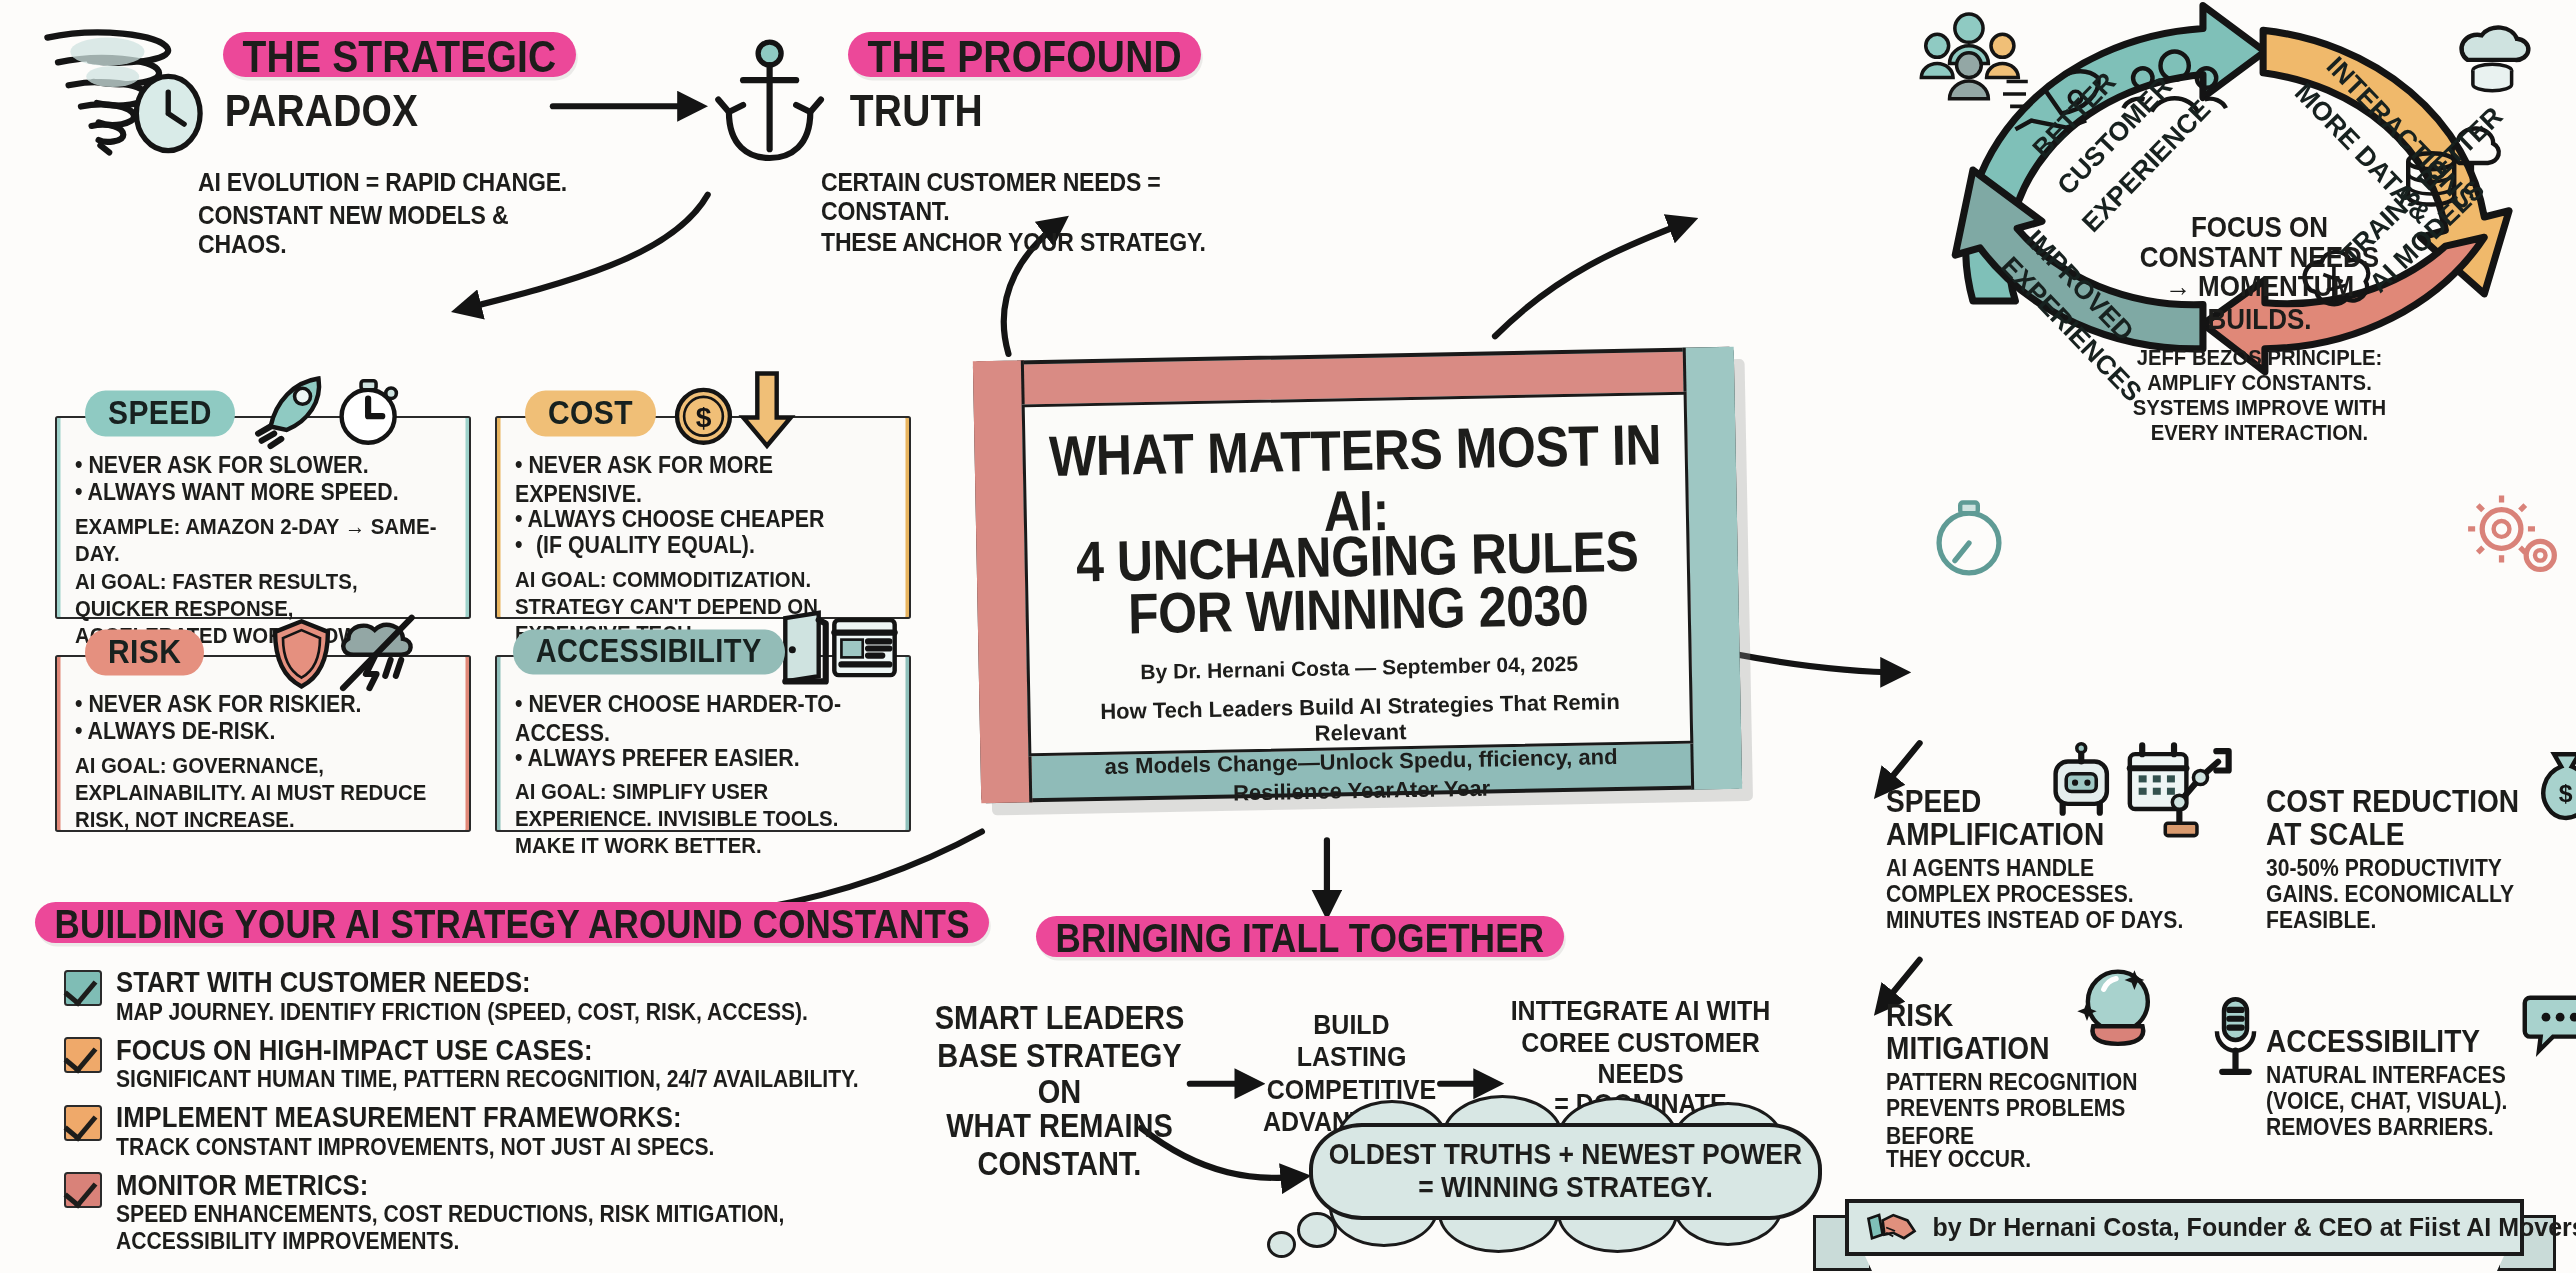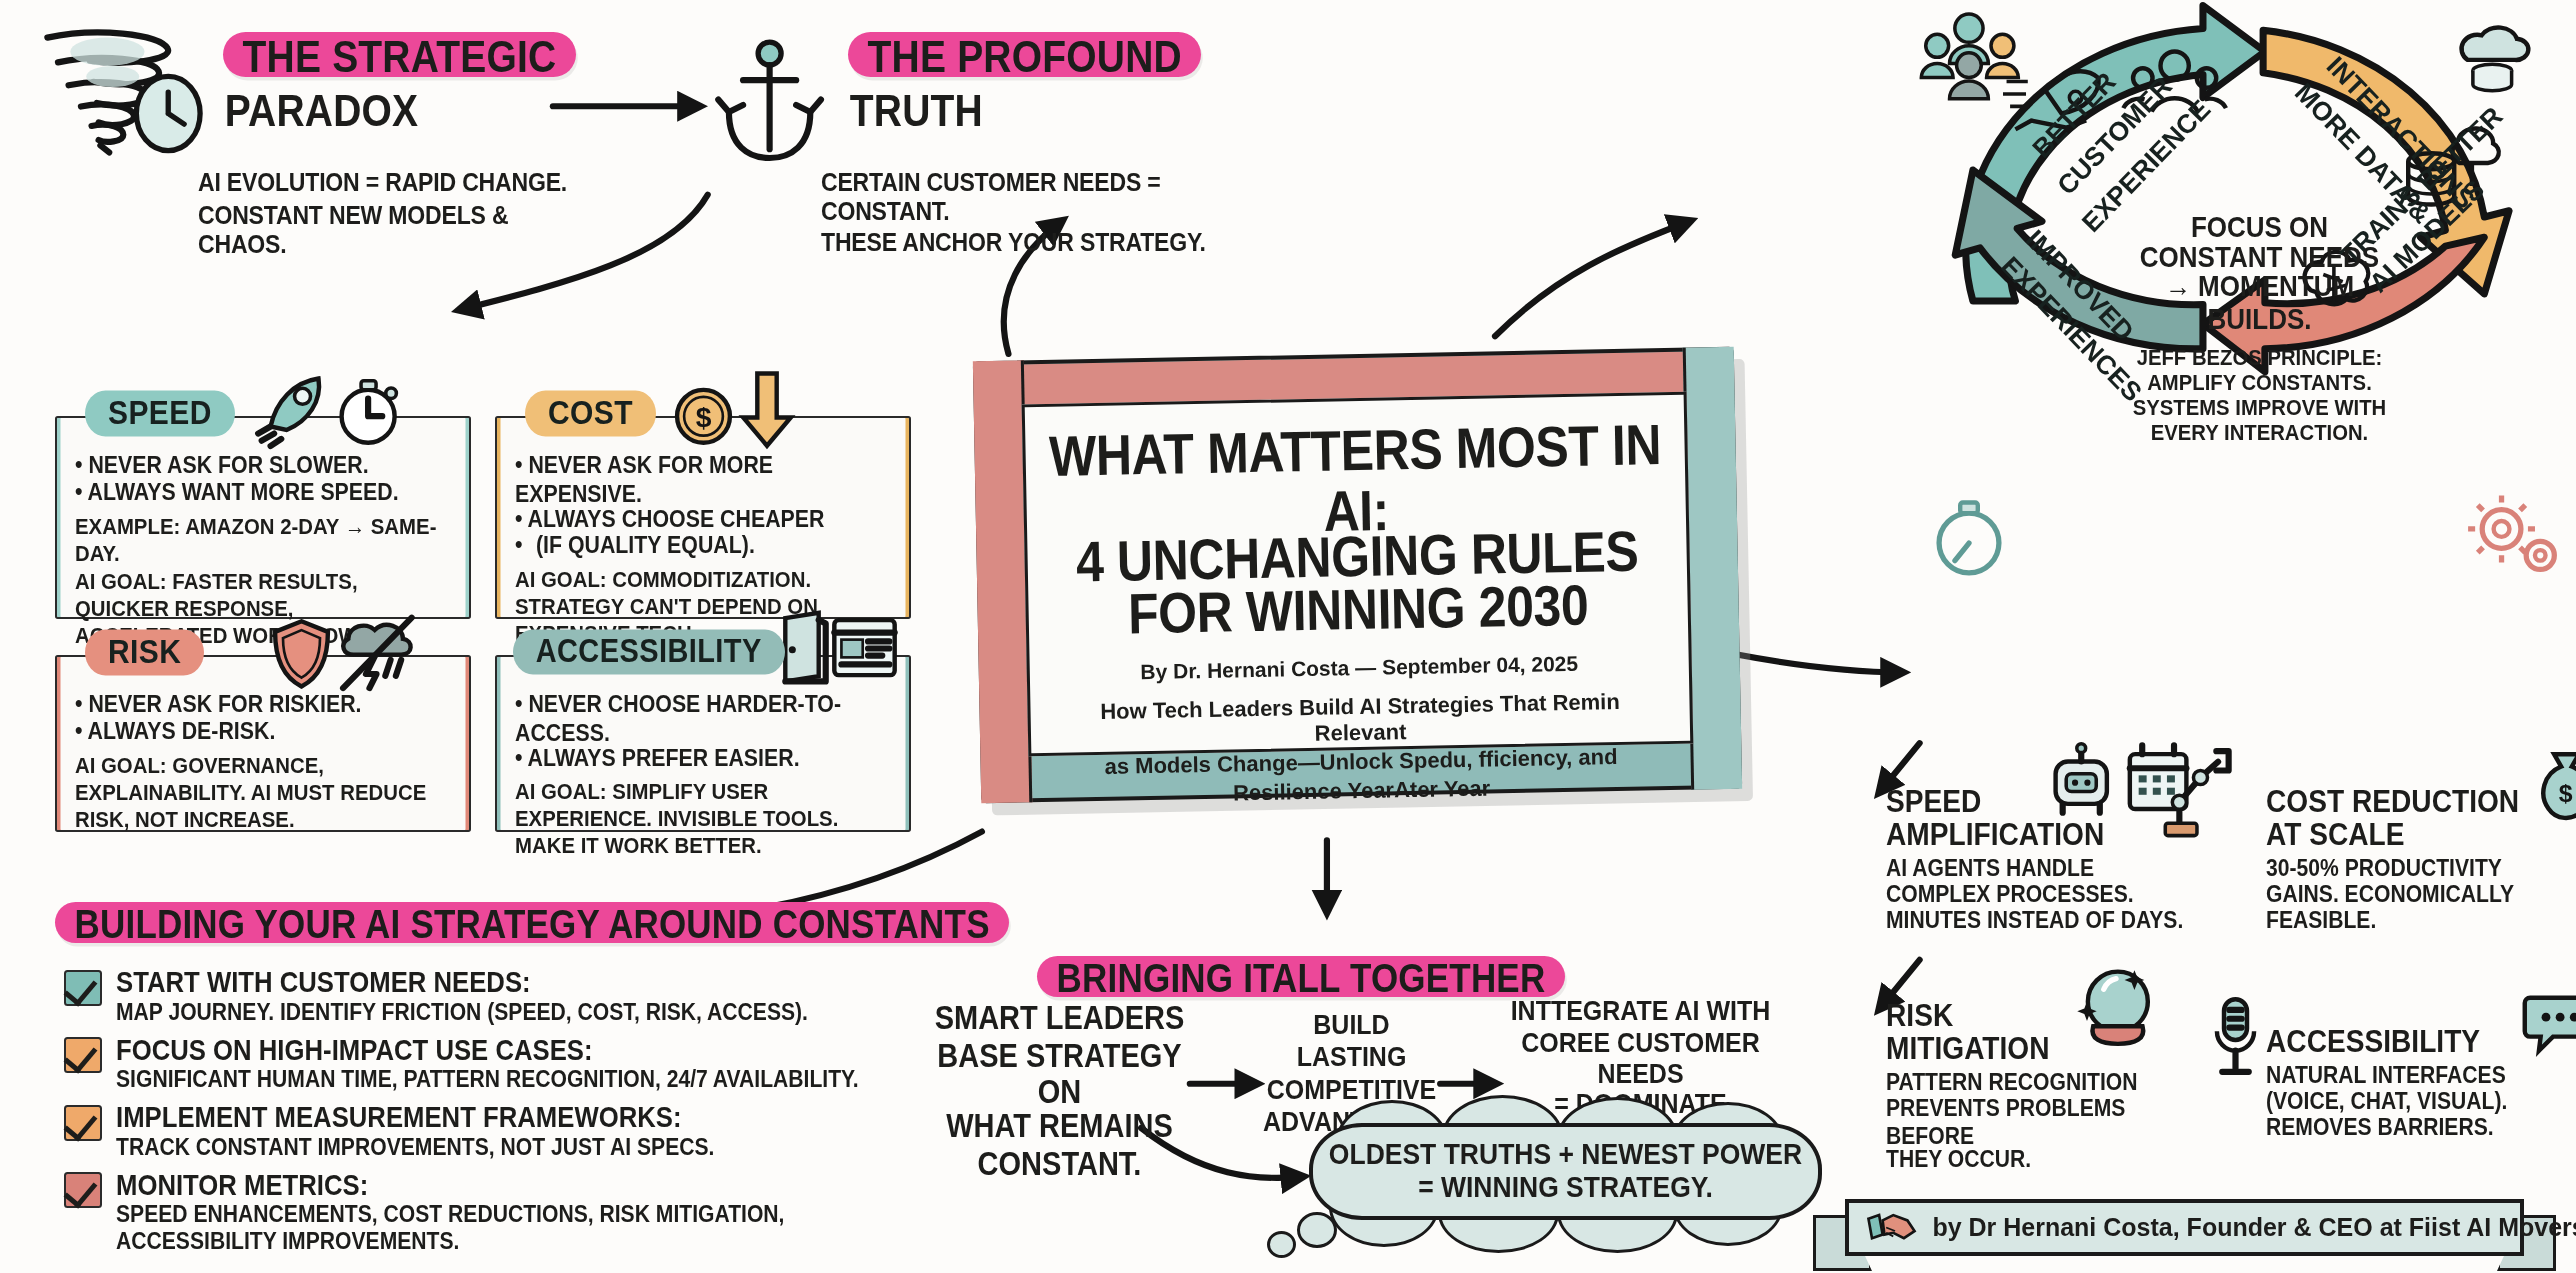--- a/index.html
+++ b/index.html
@@ -548,21 +548,21 @@
       <circle cx="26" cy="34" r="5" fill="#141414"></circle>
         <circle cx="42" cy="34" r="5" fill="#141414"></circle>
         <circle cx="58" cy="34" r="5" fill="#141414"></circle>
     </svg>
     <div class="amp-title">ACCESSIBILITY</div>
     <div class="amp-sub">NATURAL INTERFACES</div>
     <div class="amp-sub" style="margin-top:0.9px;">(VOICE, CHAT, VISUAL).</div>
     <div class="amp-sub" style="margin-top:0.9px;">REMOVES BARRIERS.</div>
   </div>
 
-  <div class="abs" style="left:55px;top:902px;text-decoration:underline;">
+  <div class="abs" style="left:35px;top:902px;text-decoration:underline;">
     <span class="pill">
       <span class="hd" style="font-size:35px;display:inline-block;">BUILDING YOUR AI STRATEGY AROUND CONSTANTS</span>
     </span>
   </div>
   <div class="abs" style="left:64px;top:968px;width:885px;">
     <div class="check-row">
       <div class="cbox teal"></div>
       <div>
         <div class="ck-title">START WITH CUSTOMER NEEDS:</div>
         <div class="ck-sub">MAP JOURNEY. IDENTIFY FRICTION (SPEED, COST, RISK, ACCESS).</div>
@@ -584,21 +584,21 @@
     </div>
     <div class="check-row">
       <div class="cbox red"></div>
       <div>
         <div class="ck-title">MONITOR METRICS:</div>
         <div class="ck-sub" style="max-width:699px;">SPEED ENHANCEMENTS, COST REDUCTIONS, RISK MITIGATION, ACCESSIBILITY IMPROVEMENTS.</div>
       </div>
     </div>
   </div>
 
-  <div class="abs" style="left:1000px;top:916px;width:602px;text-align:center;margin-top:40px;">
+  <div class="abs" style="left:1036px;top:916px;width:602px;text-align:left;">
     <span class="pill">
       <span class="hd c" style="font-size:35px;display:inline-block;">BRINGING ITALL TOGETHER</span>
     </span>
   </div>
 
   <div class="abs" style="left:931px;top:1000px;width:257px;">
     <div class="bt-col" style="font-size:29px;">SMART LEADERS</div>
     <div class="bt-col" style="font-size:29px;margin-top:5.3px;">BASE STRATEGY ON</div>
     <div class="bt-col" style="font-size:29px;margin-top:5.3px;">WHAT REMAINS</div>
     <div class="bt-col" style="font-size:29px;margin-top:5.3px;">CONSTANT.</div>

